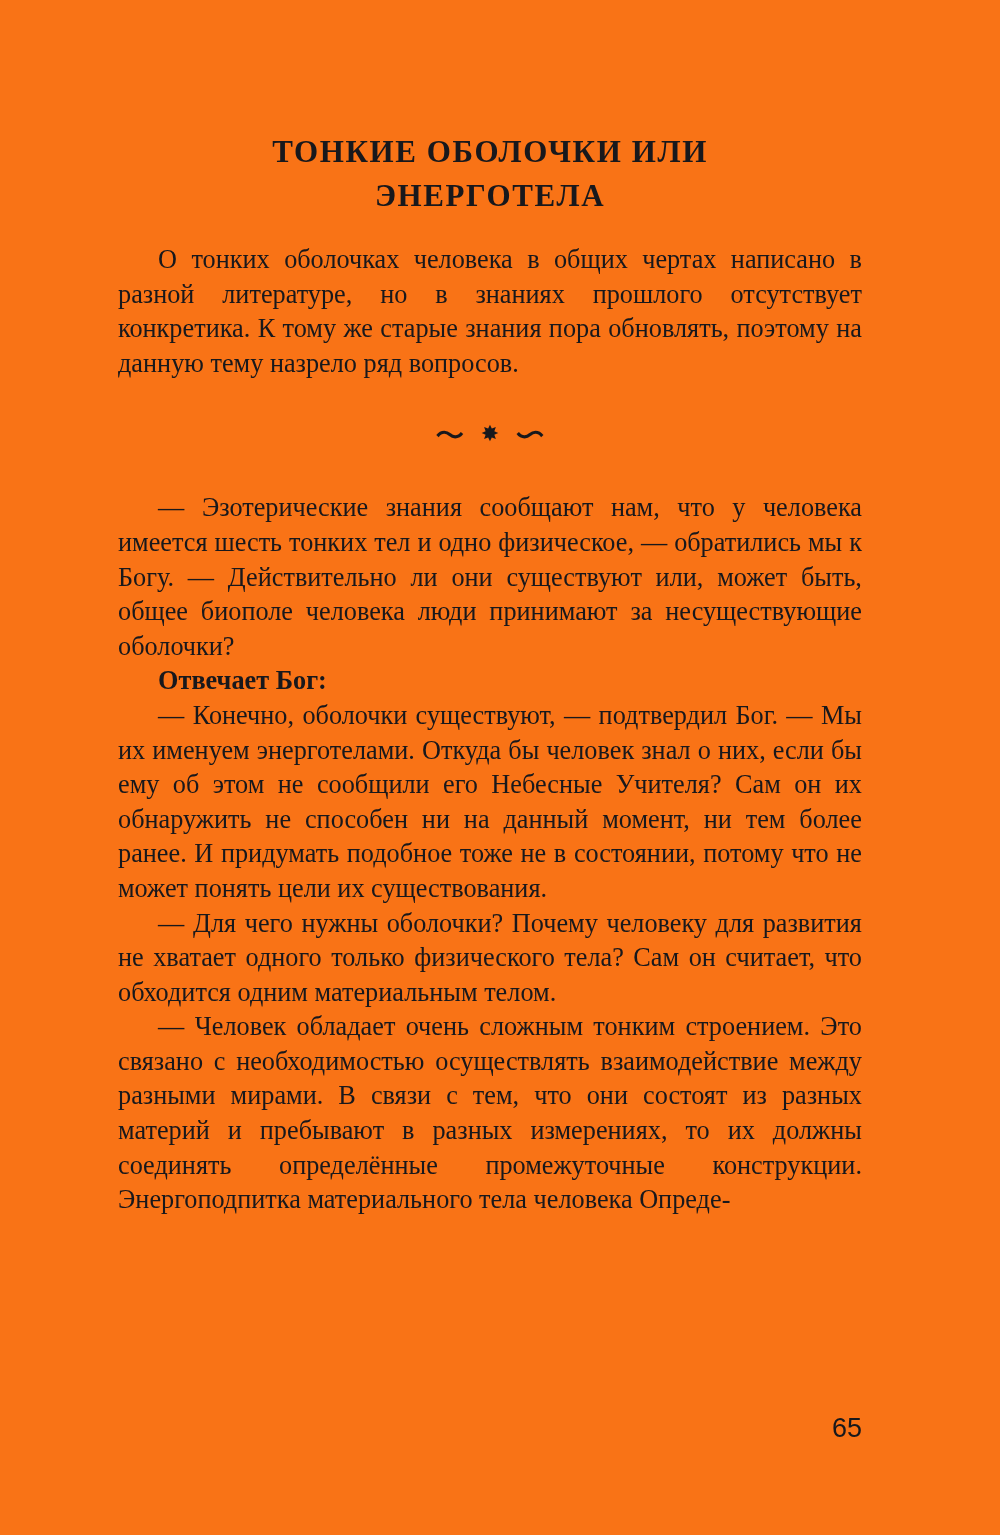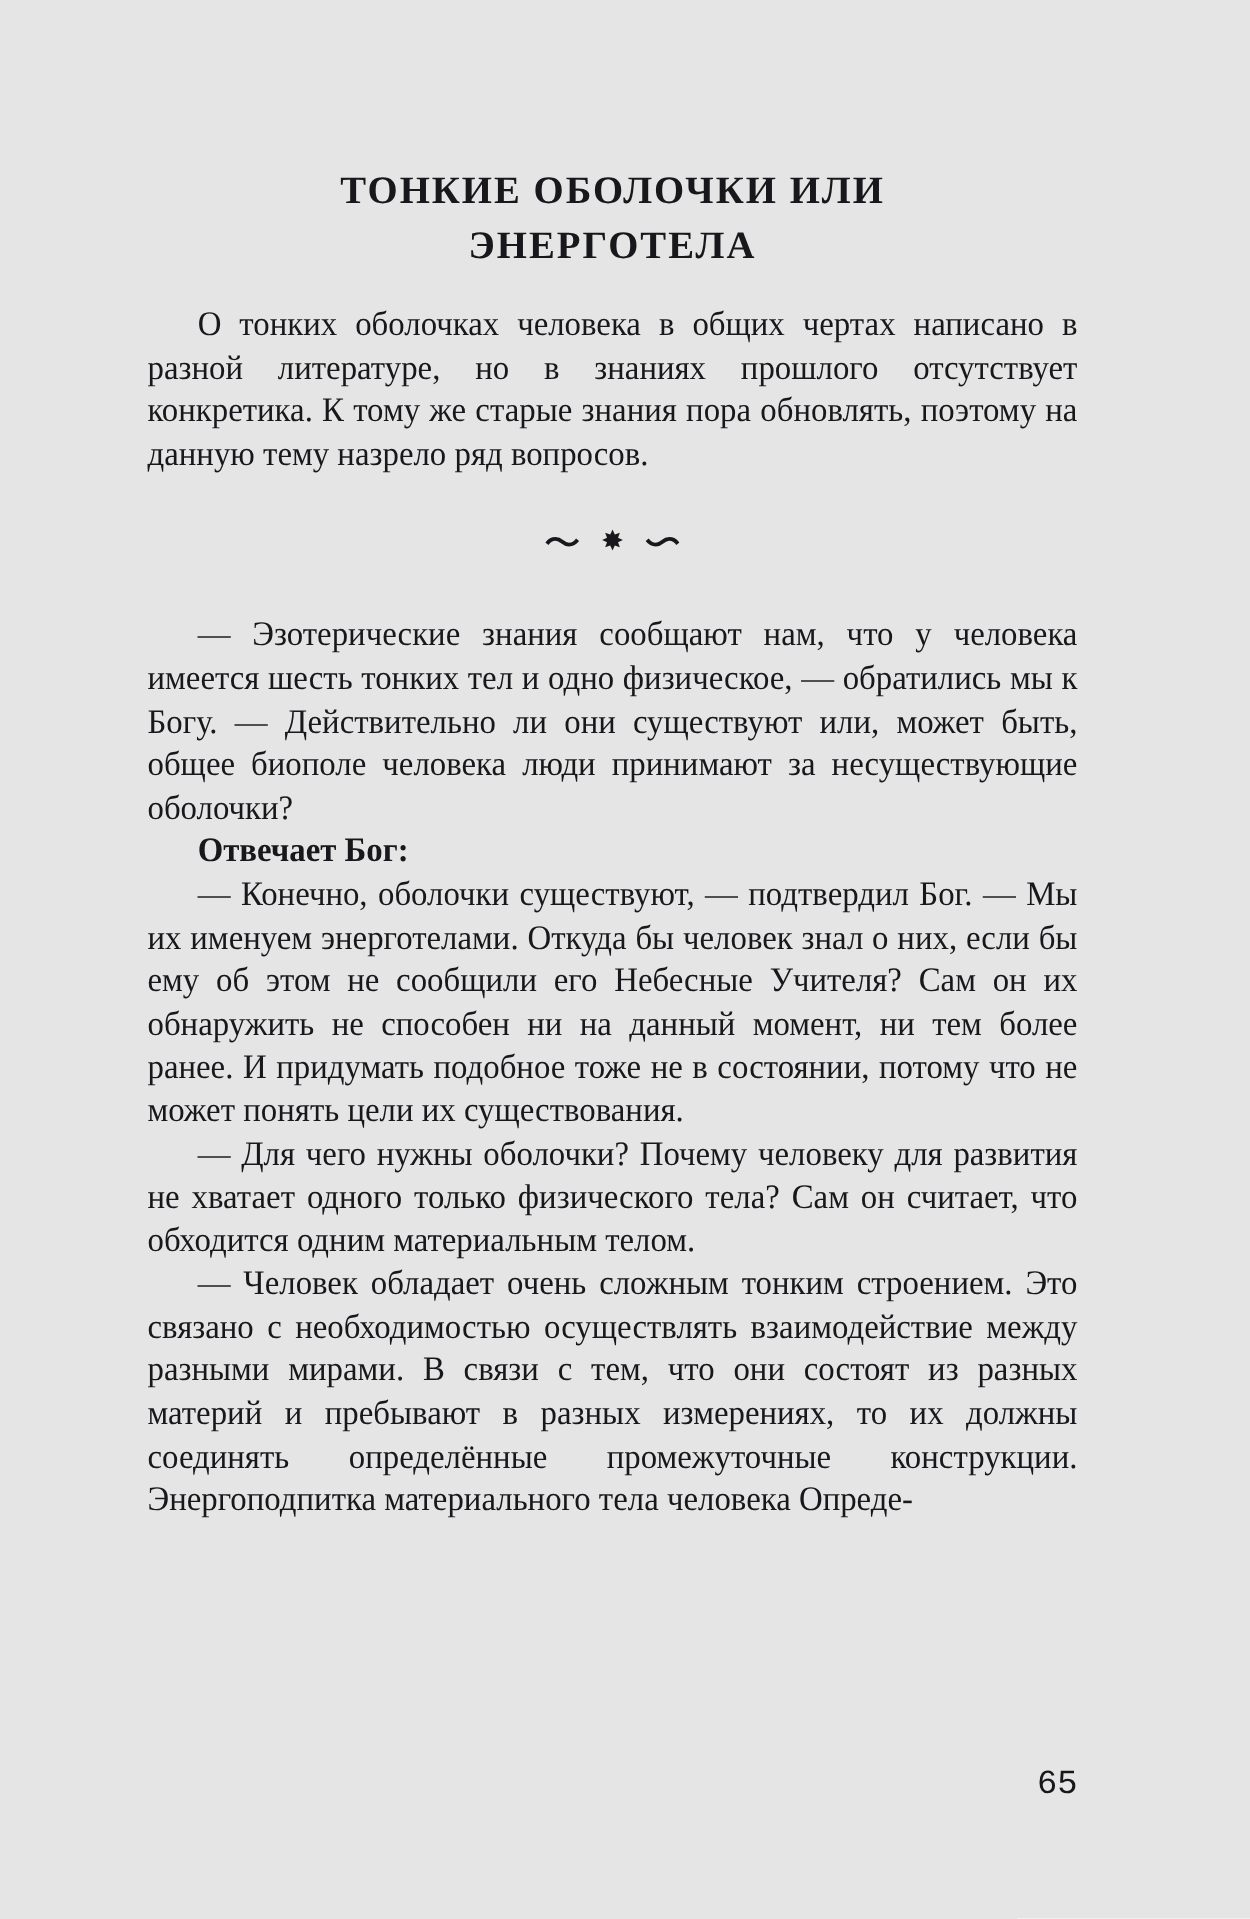--- a/index.html
+++ b/index.html
@@ -16,21 +16,21 @@
     color: #18181c;
     -webkit-font-smoothing: antialiased;
   }
 
   .page {
     position: absolute;
     left: 0;
     top: 0;
     width: 1000px;
     height: 1535px;
-    background: #e5e5e5;
+    background: #f97316;
   }
 
   .content {
     position: absolute;
     left: 118px;
     top: 130px;
     width: 744px;
   }
 
   
@@ -115,21 +115,21 @@
     line-height: 1;
     color: #18181c;
     font-family: "DejaVu Sans", sans-serif;
   }
 
   
   .page-number {
     position: absolute;
     right: 138px;
     top: 1412px;
-    font-family: Liberation Mono, monospace;
+    font-family: Liberation Sans, sans-serif;
     font-size: 27px;
     line-height: 32px;
     color: #18181c;
     text-align: right;
   }
 </style>
 </head>
 <body>
 
 <div class="page">

